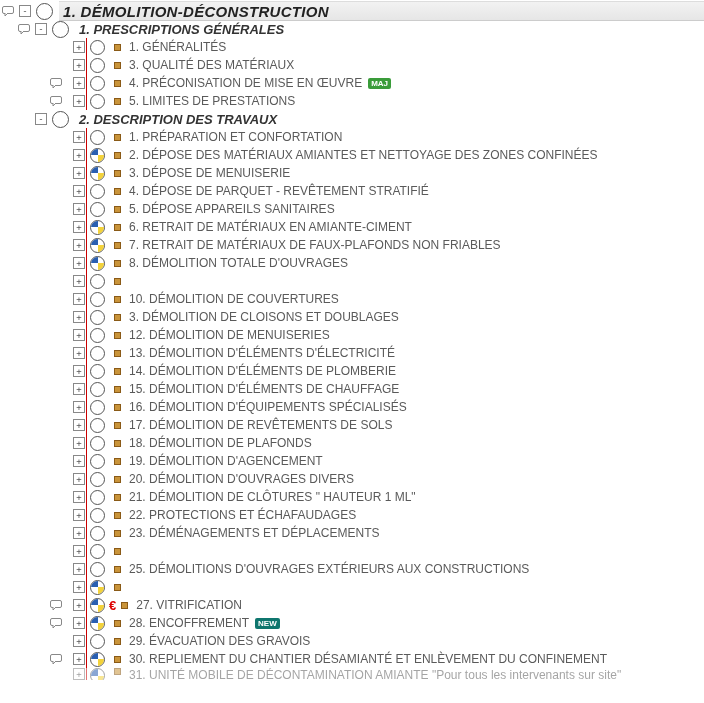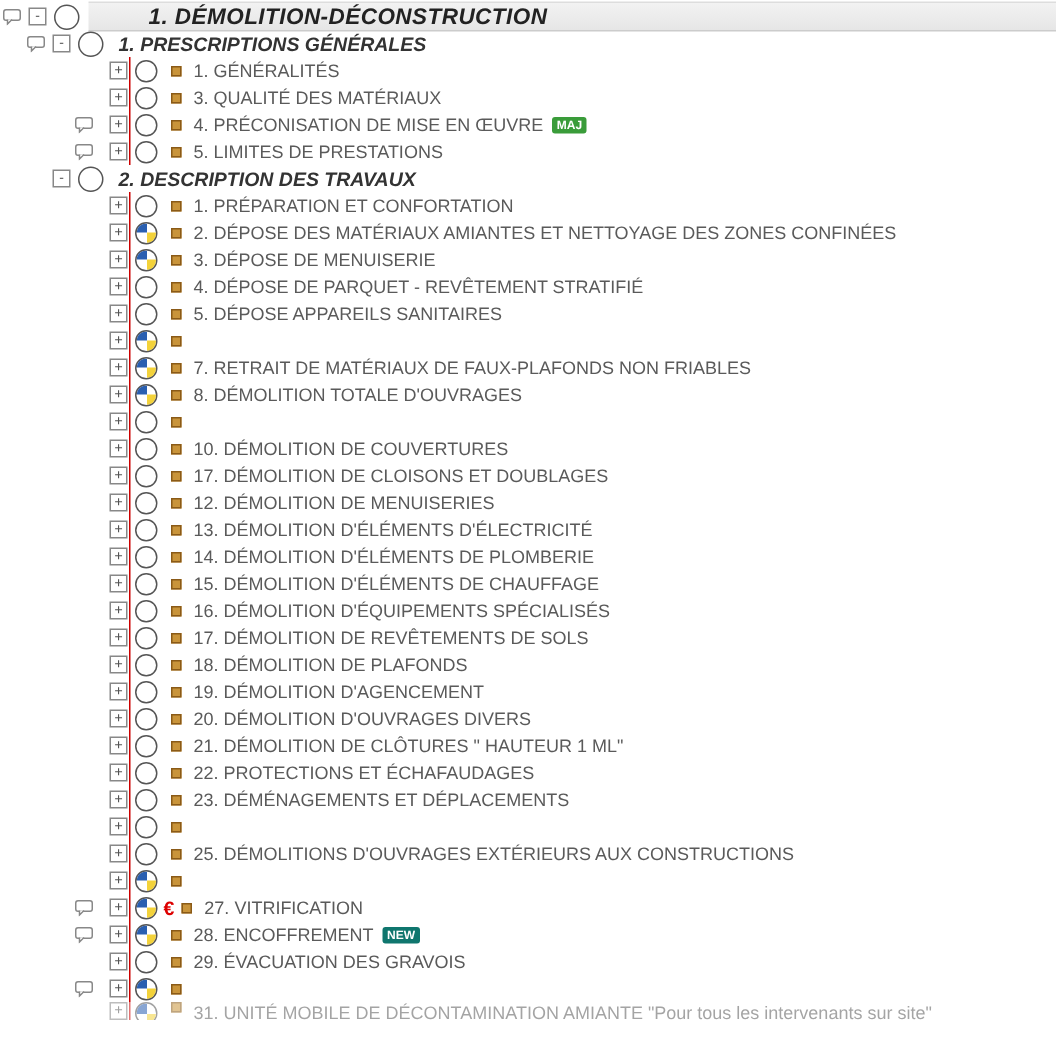--- a/index.html
+++ b/index.html
@@ -59,21 +59,20 @@
     margin: 0 4px 0 3px;
   }
   .euro { color:#d00; font-weight:bold; font-size:13px; margin:0 2px; flex-shrink:0;}
   .label { padding-left: 4px; color:#5a5a5a; }
   .label.h1 {
     font-weight: bold;
     font-style: italic;
     color: #222;
     font-size: 15px;
     letter-spacing: 0.3px;
-    margin-left: 36px;
   }
   .label.h2 {
     font-weight: bold;
     font-style: italic;
     color: #333;
     font-size: 13px;
   }
   .rowbg-h1 {
     background: linear-gradient(#f2f2f2,#e6e6e6);
     height: 20px;
@@ -287,20 +286,21 @@
       <span class="vline" style="left: 86px;"></span>
       <span class="indent" style="width: 6px;"></span>
       <span class="expander">+</span>
       <span class="indent" style="width: 2px;"></span>
       <span class="circle">
         <span class="q tl" style="background: rgb(42, 95, 176);"></span>
         <span class="q br" style="background: rgb(243, 210, 58);"></span>
       </span>
       <span class="indent" style="width: 4px;"></span>
       <span class="dot"></span>
+      <span class="label">6. RETRAIT DE MATÉRIAUX EN AMIANTE-CIMENT</span>
     </div>
     <div class="row">
       <span class="indent" style="width: 48px;"></span>
       <span class="indent" style="width: 16px;"></span>
       <span class="indent" style="width: 2px;"></span>
       <span class="vline" style="left: 86px;"></span>
       <span class="indent" style="width: 6px;"></span>
       <span class="expander">+</span>
       <span class="indent" style="width: 2px;"></span>
       <span class="circle">
@@ -356,21 +356,21 @@
       <span class="indent" style="width: 48px;"></span>
       <span class="indent" style="width: 16px;"></span>
       <span class="indent" style="width: 2px;"></span>
       <span class="vline" style="left: 86px;"></span>
       <span class="indent" style="width: 6px;"></span>
       <span class="expander">+</span>
       <span class="indent" style="width: 2px;"></span>
       <span class="circle"></span>
       <span class="indent" style="width: 4px;"></span>
       <span class="dot"></span>
-      <span class="label">17. DÉMOLITION DE CLOISONS ET DOUBLAGES</span>
+      <span class="label">3. DÉMOLITION DE CLOISONS ET DOUBLAGES</span>
     </div>
     <div class="row">
       <span class="indent" style="width: 48px;"></span>
       <span class="indent" style="width: 16px;"></span>
       <span class="indent" style="width: 2px;"></span>
       <span class="vline" style="left: 86px;"></span>
       <span class="indent" style="width: 6px;"></span>
       <span class="expander">+</span>
       <span class="indent" style="width: 2px;"></span>
       <span class="circle"></span>
@@ -629,20 +629,21 @@
       <span class="vline" style="left: 86px;"></span>
       <span class="indent" style="width: 6px;"></span>
       <span class="expander">+</span>
       <span class="indent" style="width: 2px;"></span>
       <span class="circle">
         <span class="q tl" style="background: rgb(42, 95, 176);"></span>
         <span class="q br" style="background: rgb(243, 210, 58);"></span>
       </span>
       <span class="indent" style="width: 4px;"></span>
       <span class="dot"></span>
+      <span class="label">30. REPLIEMENT DU CHANTIER DÉSAMIANTÉ ET ENLÈVEMENT DU CONFINEMENT</span>
     </div>
     <div class="row" style="height: 12px; overflow: hidden; align-items: flex-start; opacity: 0.55;">
       <span class="indent" style="width: 48px;"></span>
       <span class="indent" style="width: 16px;"></span>
       <span class="indent" style="width: 2px;"></span>
       <span class="vline" style="left: 86px;"></span>
       <span class="indent" style="width: 6px;"></span>
       <span class="expander">+</span>
       <span class="indent" style="width: 2px;"></span>
       <span class="circle">

